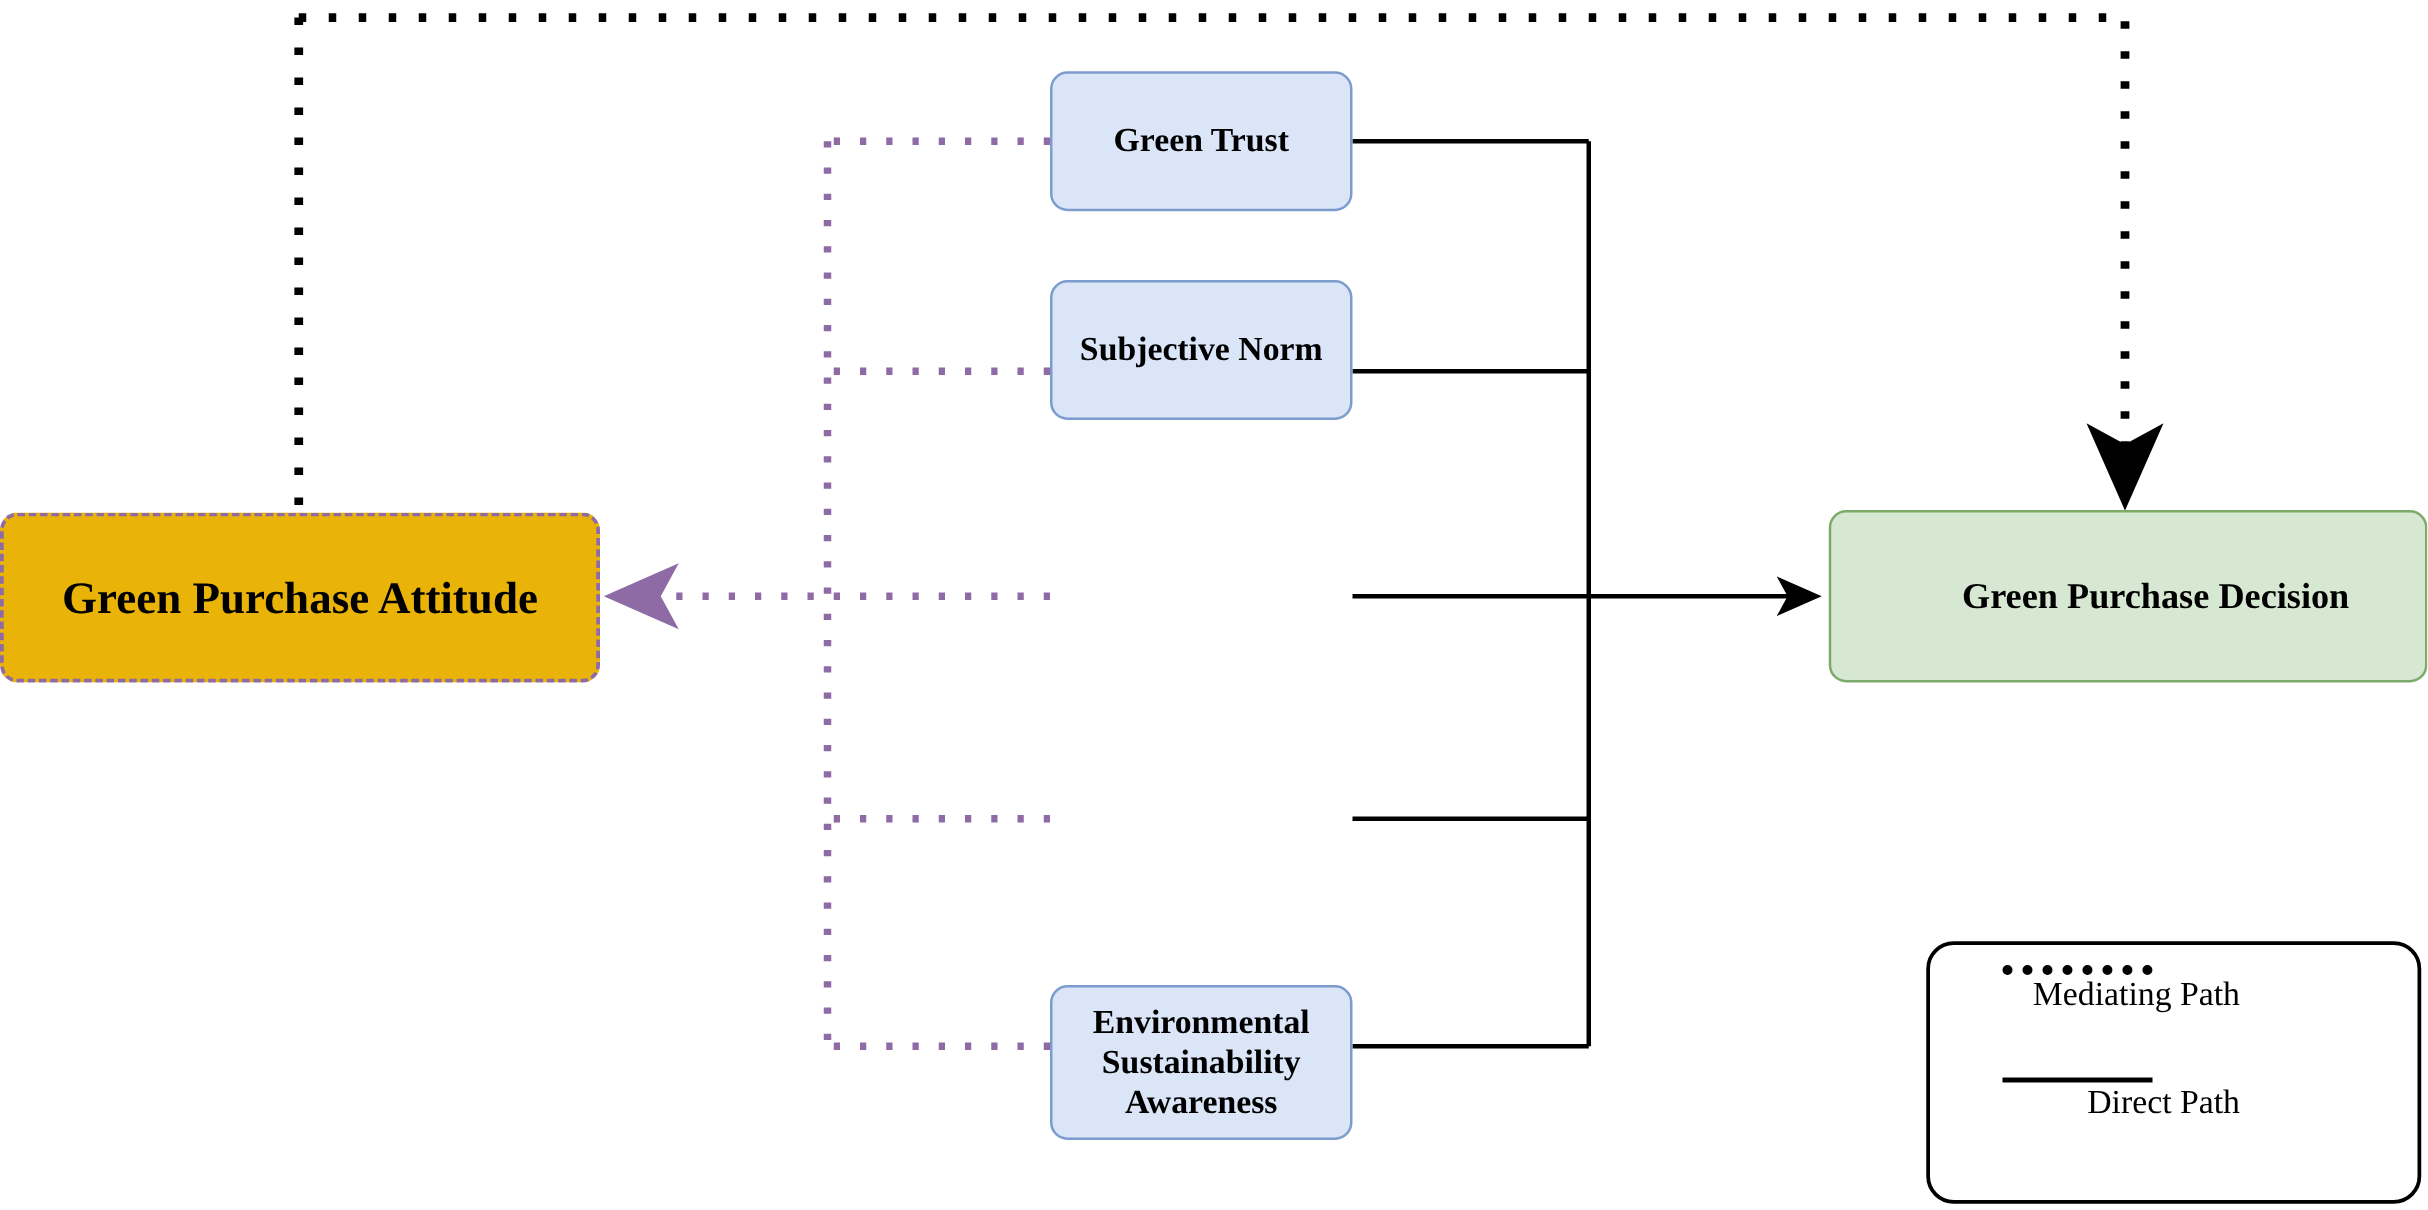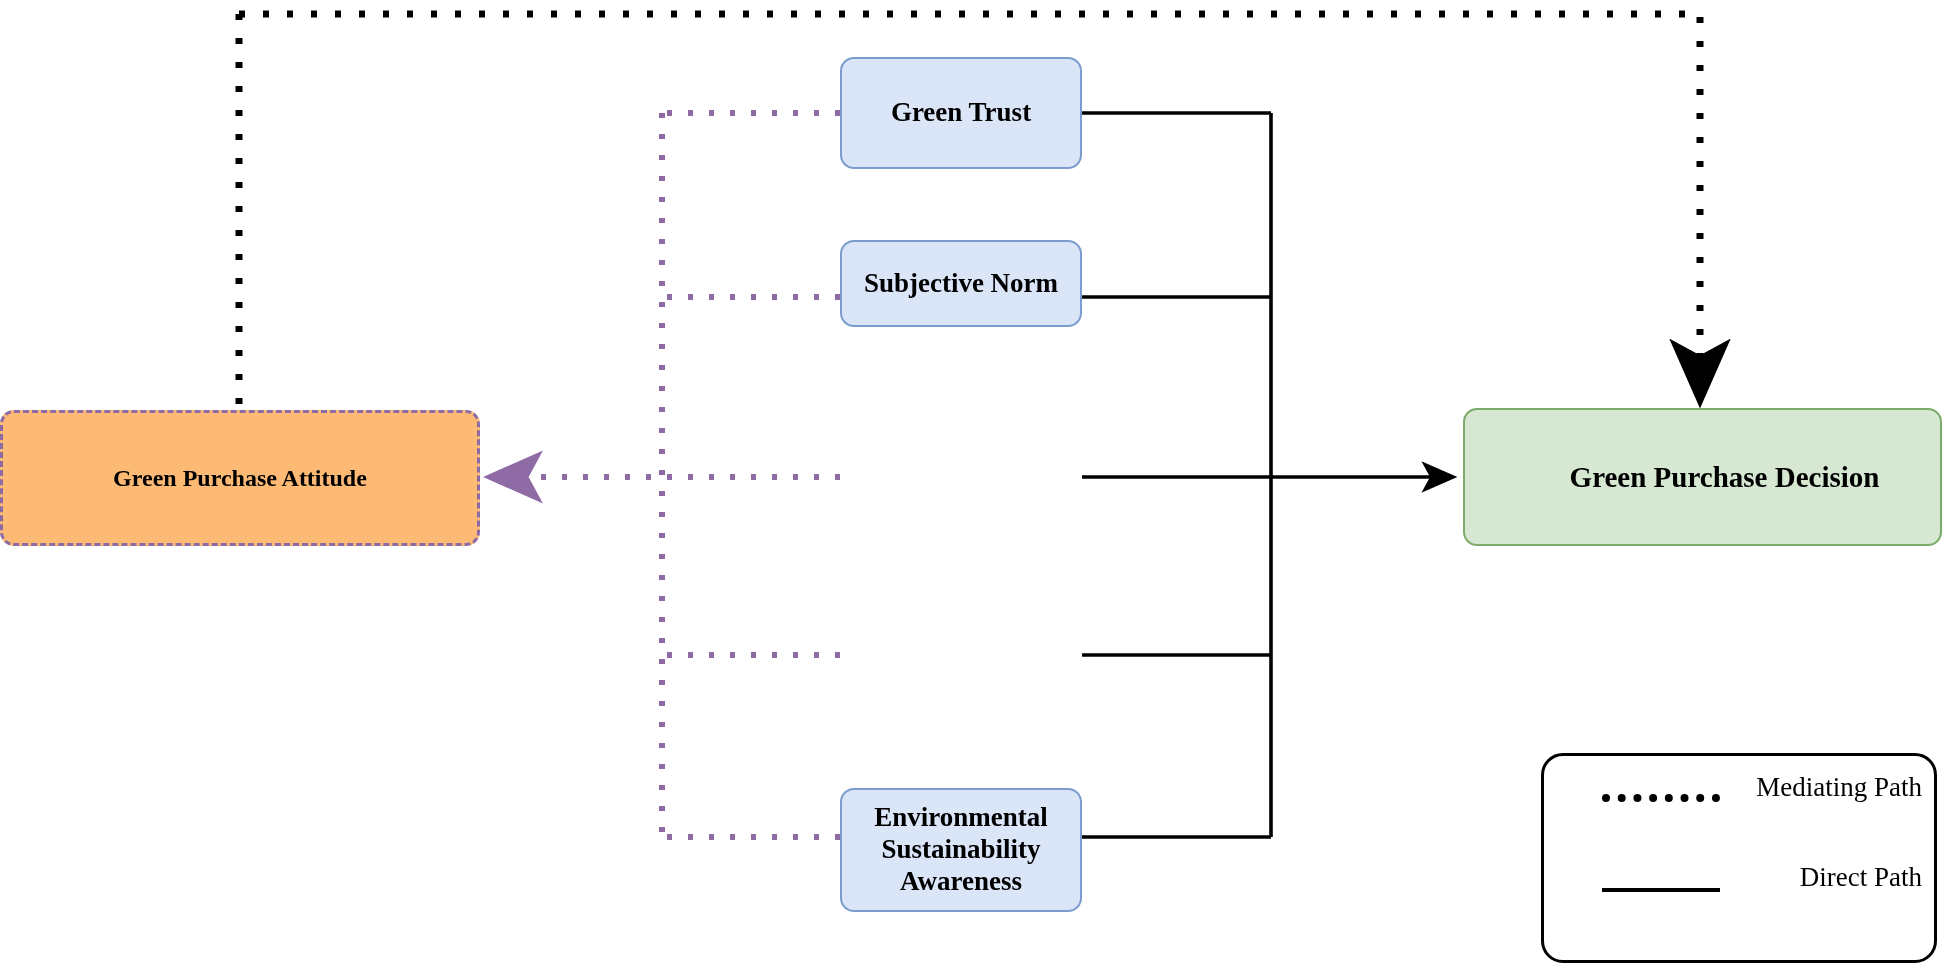--- a/index.html
+++ b/index.html
@@ -37,42 +37,43 @@
     color: #000000;
     line-height: 1.18;
   }
   .node-mediator {
     background: #dae5f7;
     border: 2px solid #7c9ccd;
     border-radius: 14px;
     font-size: 27px;
   }
   .node-attitude {
-    background: #fdba74;
+    background: #eab308;
     border: 3px dashed #8f6ba5;
     border-radius: 14px;
-    font-size: 24px;
+    font-size: 36px;
   }
   .node-decision {
     background: #d6e8d1;
     border: 2px solid #7cab69;
     border-radius: 14px;
     font-size: 29px;
   }
   .legend-box {
     position: absolute;
     box-sizing: border-box;
     background: #ffffff;
     border: 3px solid #000000;
     border-radius: 22px;
   }
   .legend-row {
     position: absolute;
     display: flex;
-    align-items: flex-end;
+    align-items: flex-start;
+    flex-direction: column;
   }
   .legend-label {
     font-size: 27px;
     font-weight: normal;
     color: #000000;
     text-align: right;
     line-height: 1.12;
     width: 190px;
   }
   .legend-swatch {
@@ -130,21 +131,21 @@
   </svg>
 
   <div class="node node-attitude" style="left:0px; top:410px; width:480px; height:136px;">
     <span>Green Purchase Attitude</span>
   </div>
 
   <div class="node node-mediator" style="left:840px; top:57px; width:242px; height:112px;font-family:Liberation Serif, serif;">
     <span>Green Trust</span>
   </div>
 
-  <div class="node node-mediator" style="left:840px; top:240px; width:242px; height:87px;">
+  <div class="node node-mediator" style="left:840px; top:224px; width:242px; height:112px;">
     <span>Subjective Norm</span>
   </div>
 
 
 
   <div class="node node-mediator" style="left:840px; top:788px; width:242px; height:124px; padding:0 6px;">
     <span>Environmental Sustainability Awareness</span>
   </div>
 
   <div class="node node-decision" style="left:1463px; top:408px; width:479px; height:138px;padding-left:44px;">

